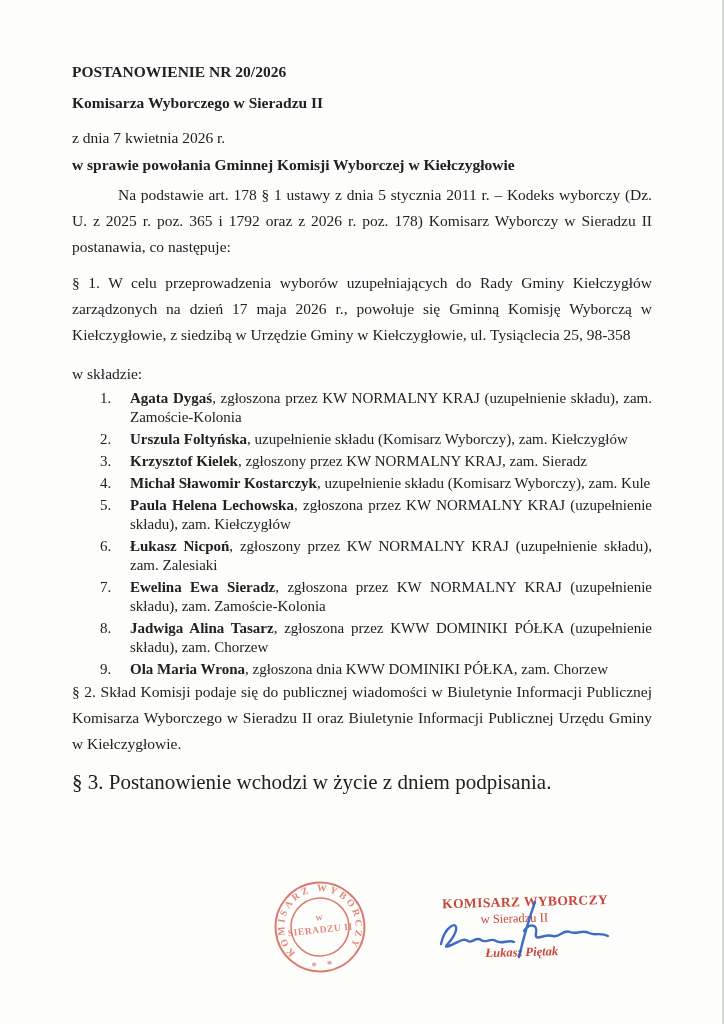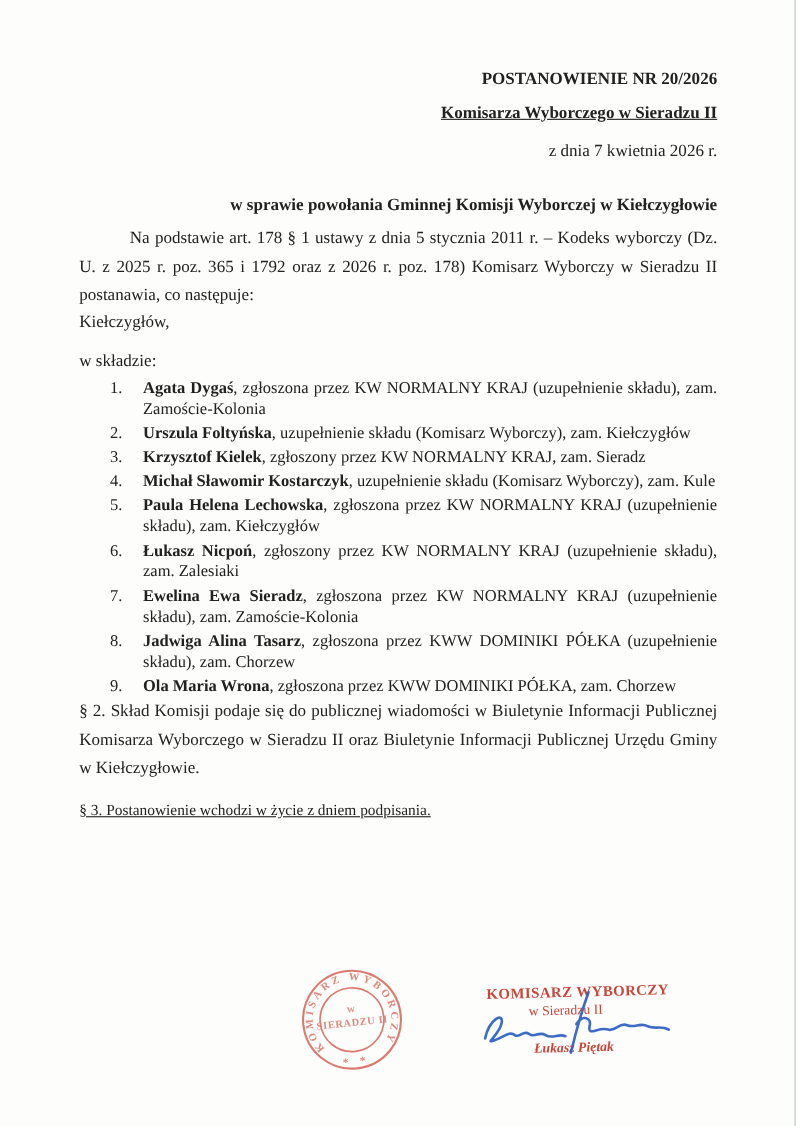--- a/index.html
+++ b/index.html
@@ -8,38 +8,38 @@
     background:#fdfdfc; overflow:hidden;
     font-family:"Liberation Serif","DejaVu Serif",serif;
     color:#212121;
   }
   .edge-shadow {
     position:absolute; top:0; right:0; bottom:0; width:2px;
     background:#c2c8c2; opacity:.65;
   }
   .content { position:absolute; left:72px; top:0; width:580px; }
 
-  .h-center { text-align:right; }
+  .h-center { text-align:left; }
   .t1 { margin-top:62px; font-size:15.5px; font-weight:bold; line-height:19px; }
-  .t2 { margin-top:12px; font-size:15.5px; font-weight:bold; line-height:19px;text-decoration:underline; }
+  .t2 { margin-top:12px; font-size:15.5px; font-weight:bold; line-height:19px; }
   .date { margin-top:16px; font-size:15.5px; line-height:19px; }
-  .subject { margin-top:30px; font-size:15.5px; font-weight:bold; line-height:19px; }
+  .subject { margin-top:8px; font-size:15.5px; font-weight:bold; line-height:19px; }
 
   .intro { margin-top:8px; font-size:15.5px; line-height:26px; text-align:justify; text-indent:46px; }
   .par1 { margin-top:10px; font-size:15.5px; line-height:26px; text-align:justify; }
   .par1-cont { font-size:15.5px; line-height:21px; }
   .par1-tail { font-size:15.5px; line-height:21px; margin-top:15px; }
 
   .members { margin-top:5px; }
   .member { position:relative; padding-left:58px; font-size:15px; line-height:19px; text-align:justify; margin-top:3px; }
   .member .num { position:absolute; left:28px; }
   .member .name { font-weight:bold; }
 
   .par2 { font-size:15.5px; line-height:26px; text-align:justify; }
-  .par3 { margin-top:16px; font-size:14px; line-height:19px;text-decoration:underline; }
+  .par3 { margin-top:16px; font-size:21px; line-height:19px; }
 
   
   .seal { position:absolute; left:262px; top:869px; width:116px; height:116px; opacity:.88; }
 
   
   .sig { position:absolute; left:425px; top:888px; width:205px; height:90px; }
   .sig-red { position:absolute; left:0; top:0; width:100%; height:100%; transform:rotate(-1.5deg); color:#c8473a; }
   .sig-l1 { position:absolute; left:18px; top:6px; font-size:13.5px; font-weight:600; letter-spacing:.4px; }
   .sig-l2 { position:absolute; left:56px; top:23px; font-size:12.5px; }
   .sig-name { position:absolute; left:60px; top:57px; font-size:12.5px; font-style:italic; font-weight:bold; }
@@ -51,21 +51,21 @@
 <div class="page">
   <div class="content">
 
     <div class="h-center t1">POSTANOWIENIE NR 20/2026</div>
     <div class="h-center t2">Komisarza Wyborczego w Sieradzu II</div>
     <div class="h-center date">z dnia 7 kwietnia 2026 r.</div>
     <div class="h-center subject">w sprawie powołania Gminnej Komisji Wyborczej w Kiełczygłowie</div>
 
     <div class="intro">Na podstawie art. 178 § 1 ustawy z dnia 5 stycznia 2011 r. – Kodeks wyborczy (Dz. U. z 2025 r. poz. 365 i 1792 oraz z 2026 r. poz. 178) Komisarz Wyborczy w Sieradzu II postanawia, co następuje:</div>
 
-    <div class="par1-cont">Kiełczygłów,</div>
+    <div class="par1">§ 1. W celu przeprowadzenia wyborów uzupełniających do Rady Gminy Kiełczygłów zarządzonych na dzień 17 maja 2026 r., powołuje się Gminną Komisję Wyborczą w Kiełczygłowie, z siedzibą w Urzędzie Gminy w Kiełczygłowie, ul. Tysiąclecia 25, 98-358</div>
     <div class="par1-tail">w składzie:</div>
 
     <div class="members">
       <div class="member">
         <span class="num">1.</span><span class="name">Agata Dygaś</span><span>, zgłoszona przez KW NORMALNY KRAJ (uzupełnienie składu), zam. Zamoście-Kolonia</span>
       </div>
       <div class="member">
         <span class="num">2.</span><span class="name">Urszula Foltyńska</span><span>, uzupełnienie składu (Komisarz Wyborczy), zam. Kiełczygłów</span>
       </div>
       <div class="member">
@@ -80,21 +80,21 @@
       <div class="member">
         <span class="num">6.</span><span class="name">Łukasz Nicpoń</span><span>, zgłoszony przez KW NORMALNY KRAJ (uzupełnienie składu), zam. Zalesiaki</span>
       </div>
       <div class="member">
         <span class="num">7.</span><span class="name">Ewelina Ewa Sieradz</span><span>, zgłoszona przez KW NORMALNY KRAJ (uzupełnienie składu), zam. Zamoście-Kolonia</span>
       </div>
       <div class="member">
         <span class="num">8.</span><span class="name">Jadwiga Alina Tasarz</span><span>, zgłoszona przez KWW DOMINIKI PÓŁKA (uzupełnienie składu), zam. Chorzew</span>
       </div>
       <div class="member">
-        <span class="num">9.</span><span class="name">Ola Maria Wrona</span><span>, zgłoszona przez KWW DOMINIKI PÓŁKA, zam. Chorzew</span>
+        <span class="num">9.</span><span class="name">Ola Maria Wrona</span><span>, zgłoszona dnia KWW DOMINIKI PÓŁKA, zam. Chorzew</span>
       </div>
     </div>
 
     <div class="par2">§ 2. Skład Komisji podaje się do publicznej wiadomości w Biuletynie Informacji Publicznej Komisarza Wyborczego w Sieradzu II oraz Biuletynie Informacji Publicznej Urzędu Gminy w Kiełczygłowie.</div>
     <div class="par3">§ 3. Postanowienie wchodzi w życie z dniem podpisania.</div>
   </div>
 
   <svg class="seal" viewBox="0 0 120 120" width="116" height="116">
     <g transform="rotate(-6 60 60)">
       <circle cx="60" cy="60" r="46" fill="none" stroke-width="2" stroke="#d9695c"></circle>

